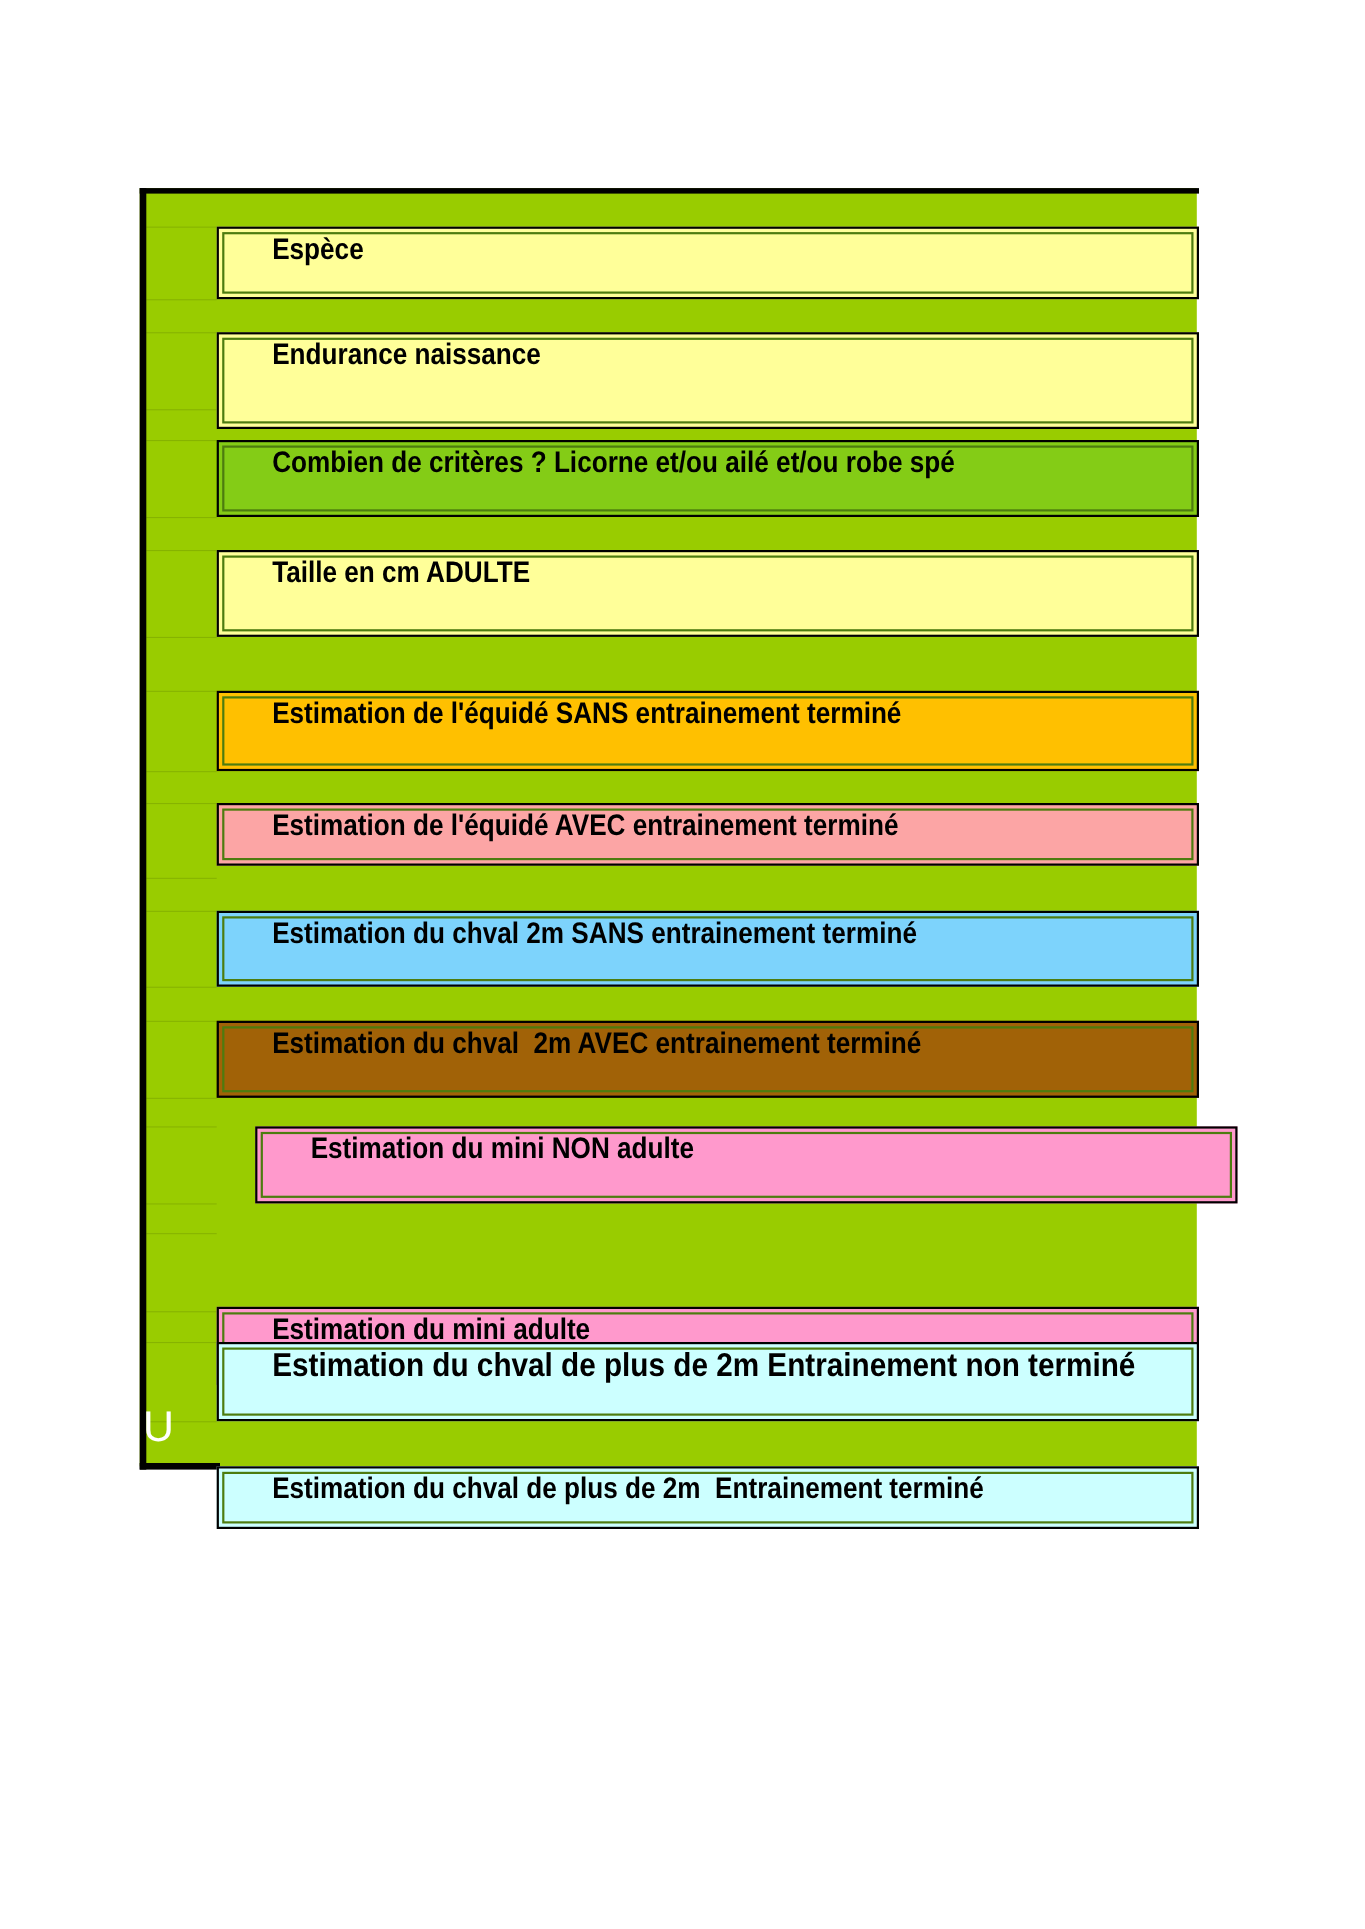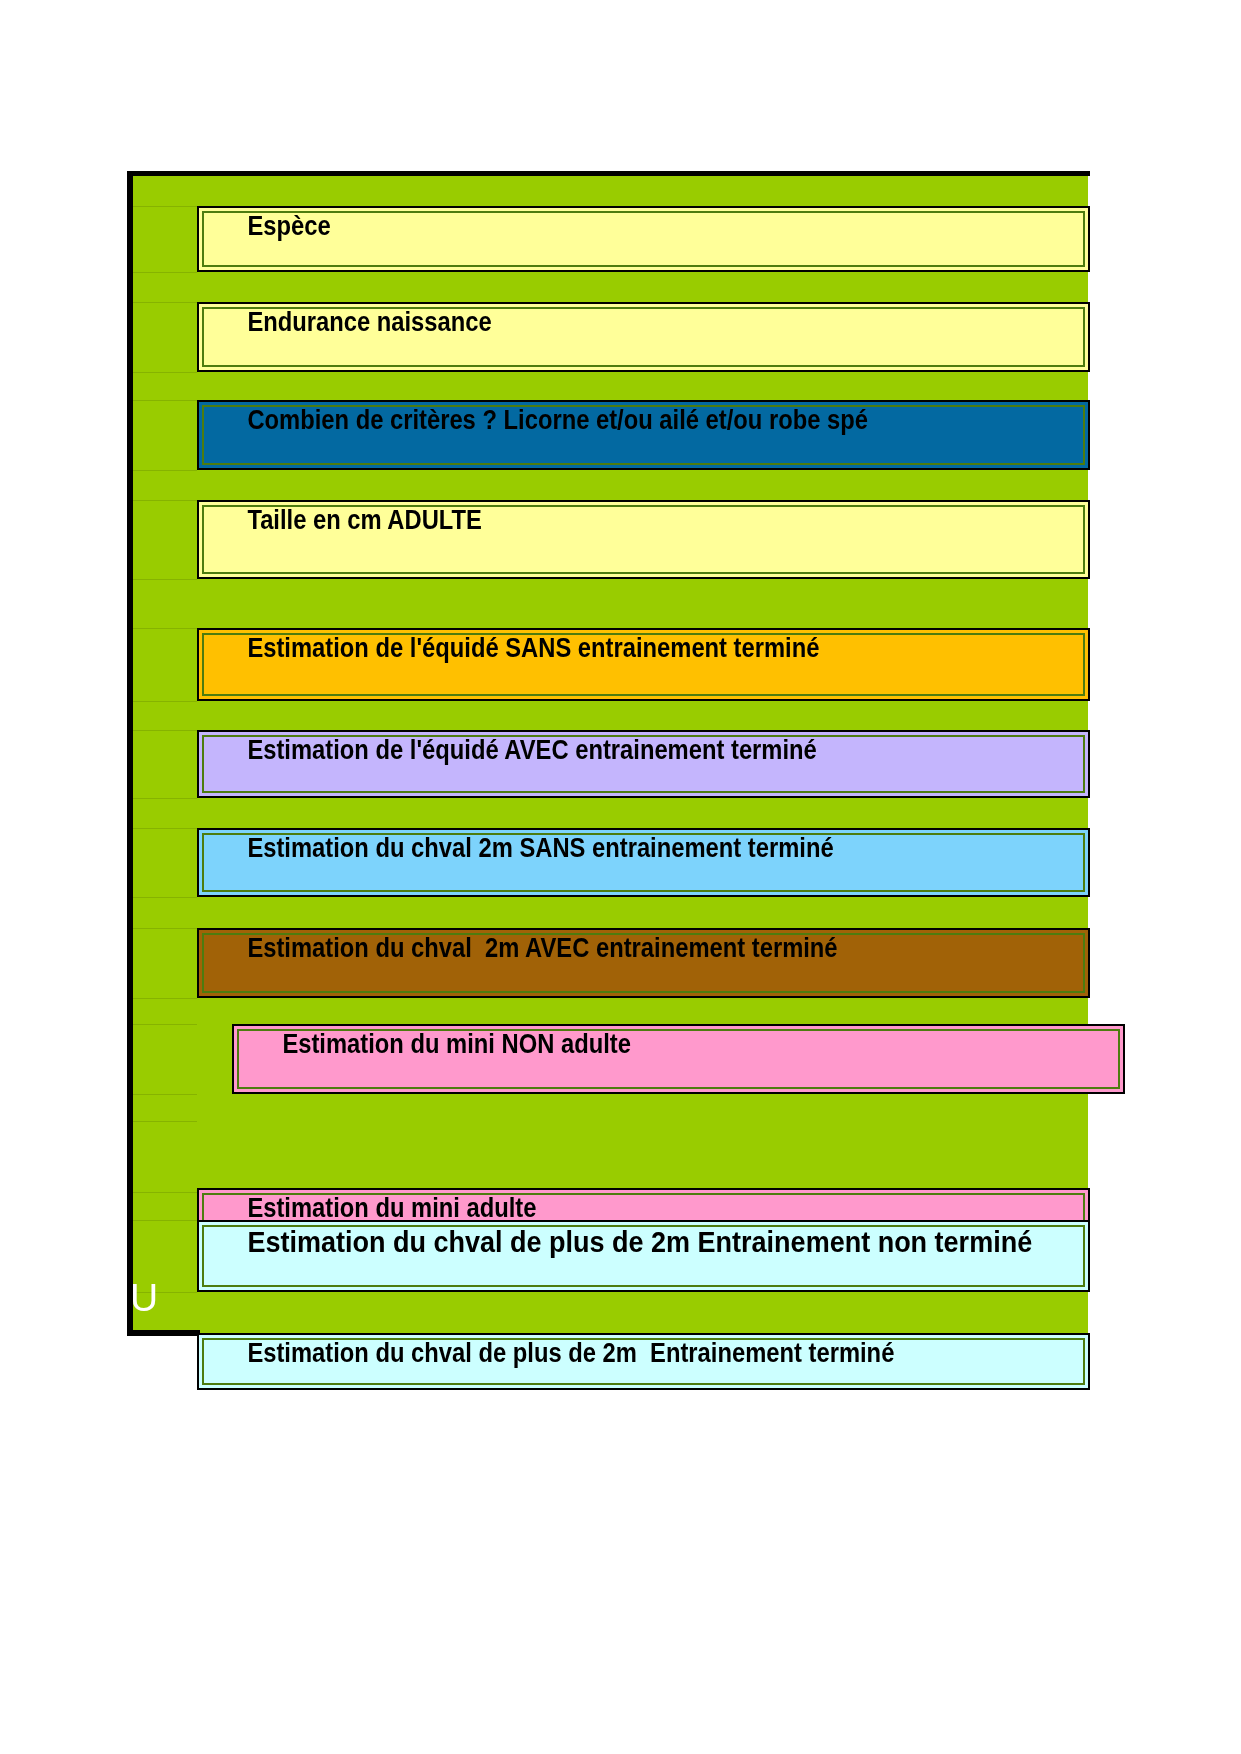--- a/index.html
+++ b/index.html
@@ -132,41 +132,41 @@
       <div class="gridline" style="top: 1192px;"></div>
       <div class="gridline" style="top: 1220px;"></div>
       <div class="gridline" style="top: 1292px;"></div>
     </div>
   <div id="bars">
       <div class="bar" style="top: 206px; height: 66px; background: rgb(255, 255, 153);">
         <div class="bar-inner">
           <span class="bar-label">Espèce</span>
         </div>
       </div>
-      <div class="bar" style="top: 302px; height: 70px; background: rgb(255, 255, 153);">
+      <div class="bar" style="top: 302px; height: 88px; background: rgb(255, 255, 153);">
         <div class="bar-inner">
           <span class="bar-label">Endurance naissance</span>
         </div>
       </div>
-      <div class="bar" style="top: 400px; height: 70px; background: #0369a1;">
+      <div class="bar" style="top: 400px; height: 70px; background: #84cc16;">
         <div class="bar-inner">
           <span class="bar-label">Combien de critères ? Licorne et/ou ailé et/ou robe spé</span>
         </div>
       </div>
       <div class="bar" style="top: 500px; height: 79px; background: rgb(255, 255, 153);">
         <div class="bar-inner">
           <span class="bar-label">Taille en cm ADULTE</span>
         </div>
       </div>
       <div class="bar" style="top: 628px; height: 73px; background: rgb(255, 192, 0);">
         <div class="bar-inner">
           <span class="bar-label">Estimation de l'équidé SANS entrainement terminé</span>
         </div>
       </div>
-      <div class="bar" style="top: 730px; height: 68px; background: #c4b5fd;">
+      <div class="bar" style="top: 730px; height: 57px; background: #fca5a5;">
         <div class="bar-inner">
           <span class="bar-label">Estimation de l'équidé AVEC entrainement terminé</span>
         </div>
       </div>
       <div class="bar" style="top: 828px; height: 69px; background: #7dd3fc;">
         <div class="bar-inner">
           <span class="bar-label">Estimation du chval 2m SANS entrainement terminé</span>
         </div>
       </div>
       <div class="bar" style="top: 928px; height: 70px; background: #a16207;">

